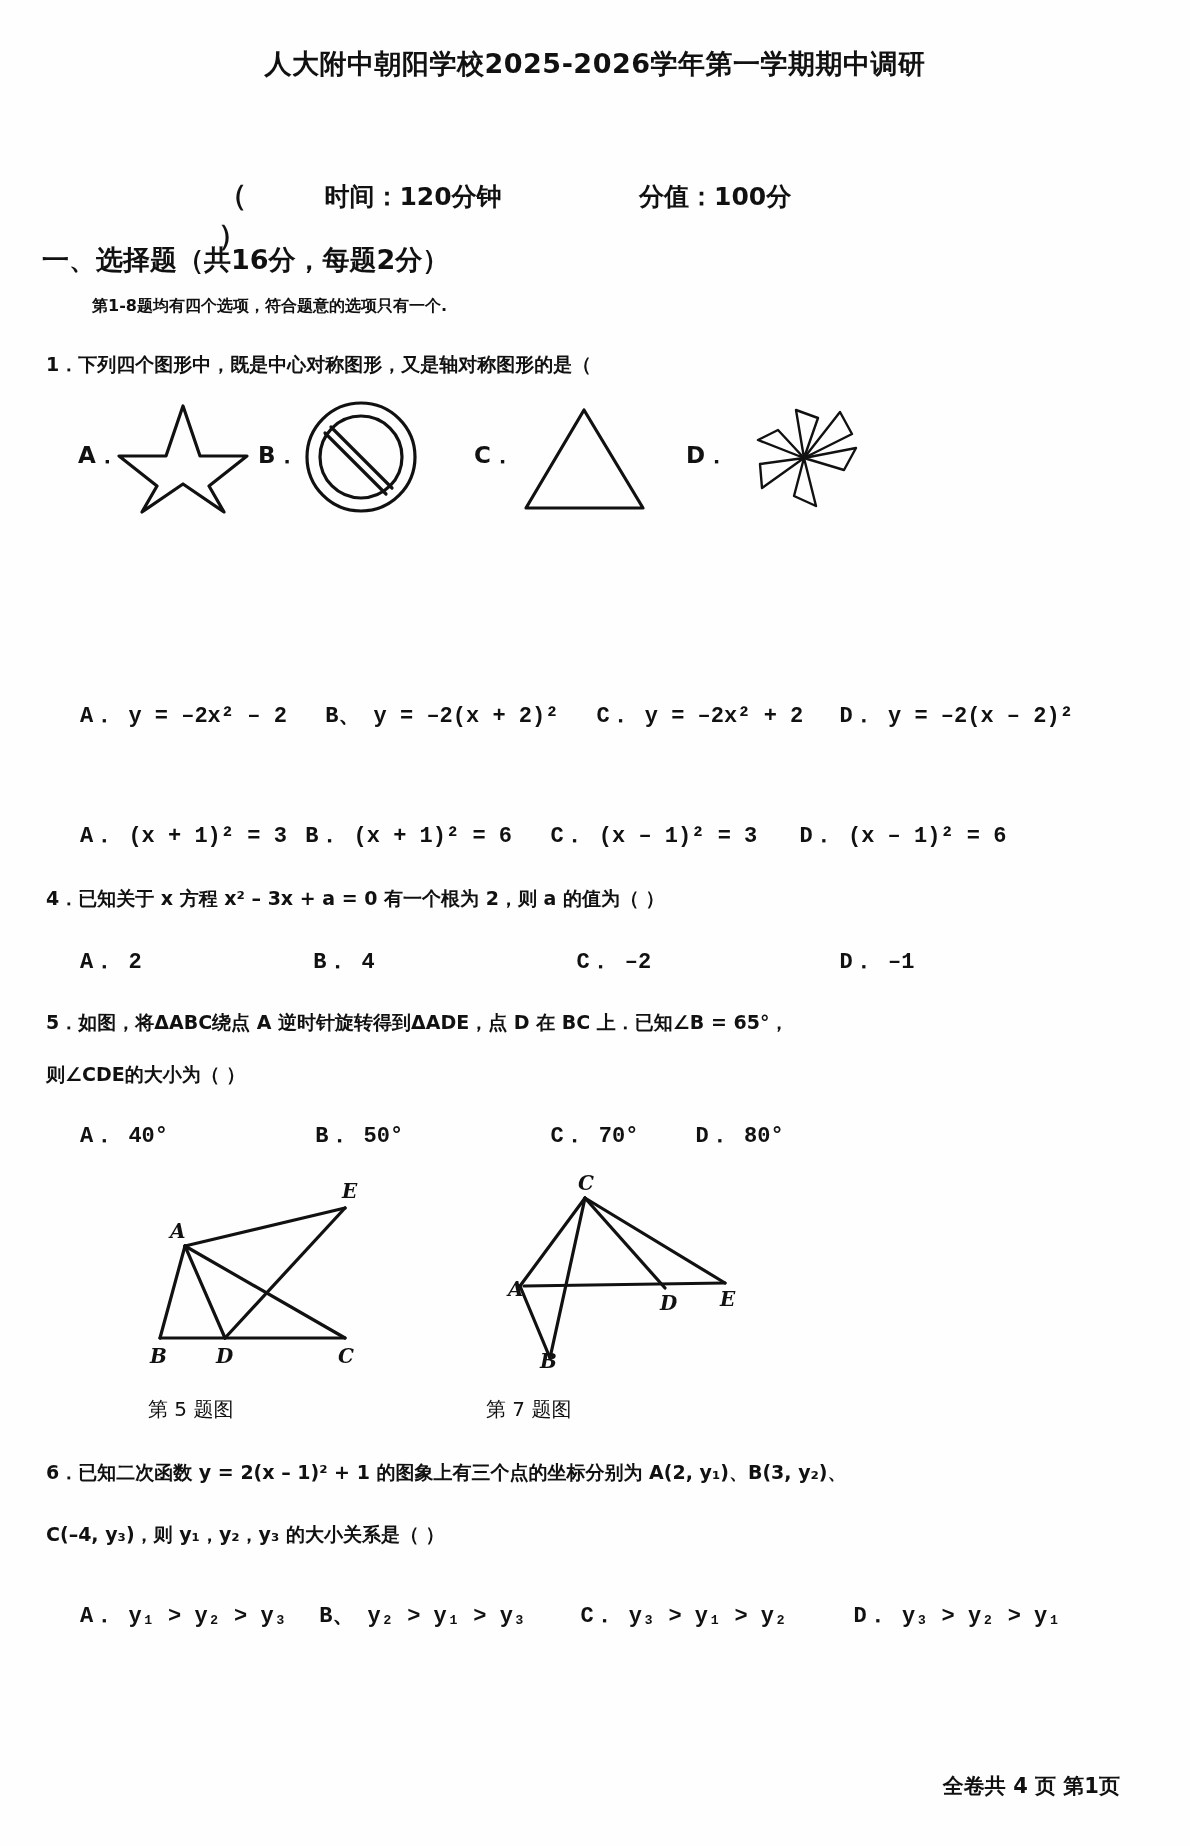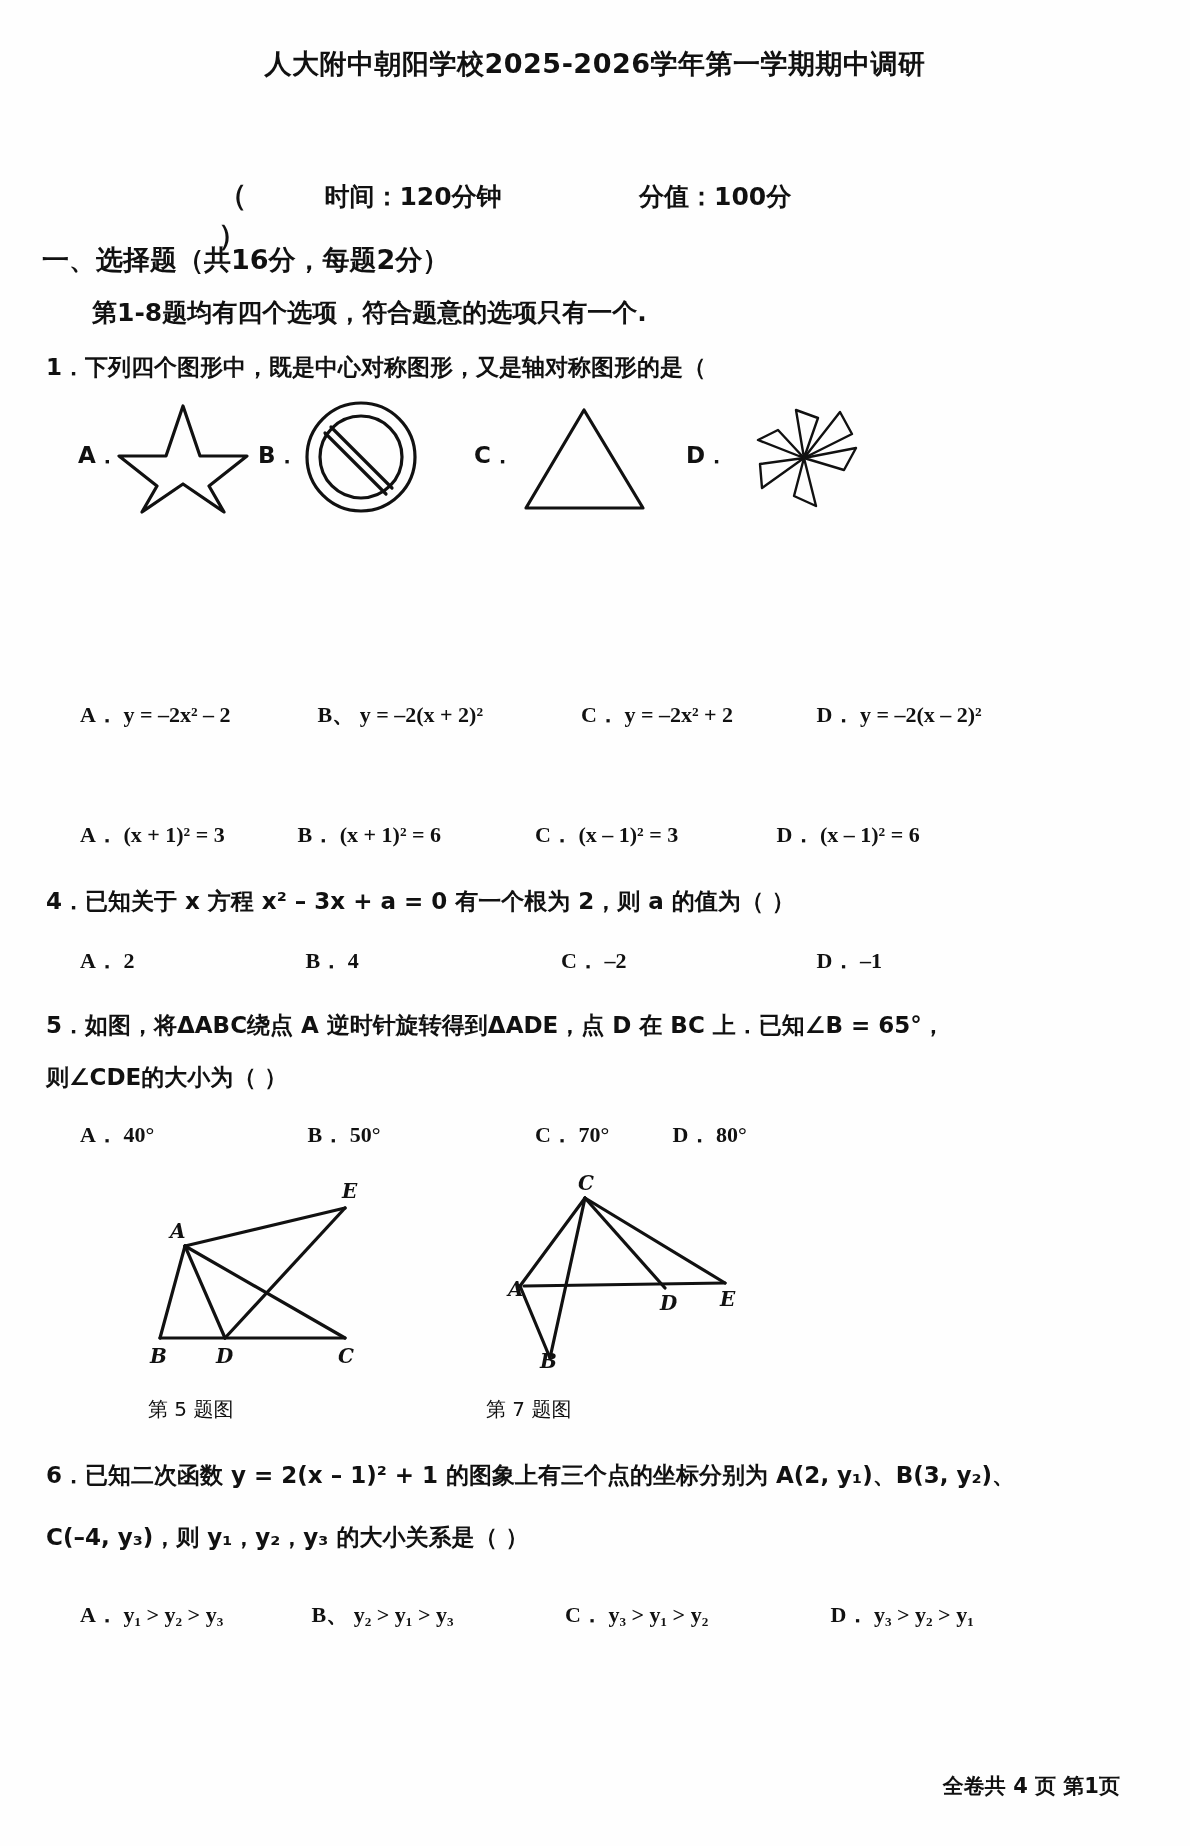--- a/index.html
+++ b/index.html
@@ -54,36 +54,36 @@
   .sec-head {
     position: absolute;
     left: 42px; top: 242px;
     font-size: 27px;
     font-weight: bold;
     font-family: "DejaVu Sans", sans-serif;
   }
   .sec-sub {
     position: absolute;
     left: 92px; top: 296px;
-    font-size: 25px;
+    font-size: 16px;
     font-weight: bold;
     font-family: "DejaVu Sans", sans-serif;
   }
   .q {
     position: absolute;
     left: 46px;
-    font-size: 23px;
+    font-size: 19px;
     font-family: "DejaVu Sans", sans-serif;
     font-weight: 600;
   }
   .opts {
     position: absolute;
     left: 80px;
     font-size: 22px;
-    font-family: Liberation Serif, serif;
+    font-family: Liberation Mono, monospace;
     font-weight: 600;
   }
   .opts span.op { display: inline-block; }
   sup { font-size: 0.65em; vertical-align: super; }
   .fig-label {
     position: absolute;
     font-size: 23px;
     font-weight: 700;
     font-family: "DejaVu Sans", sans-serif;
   }

